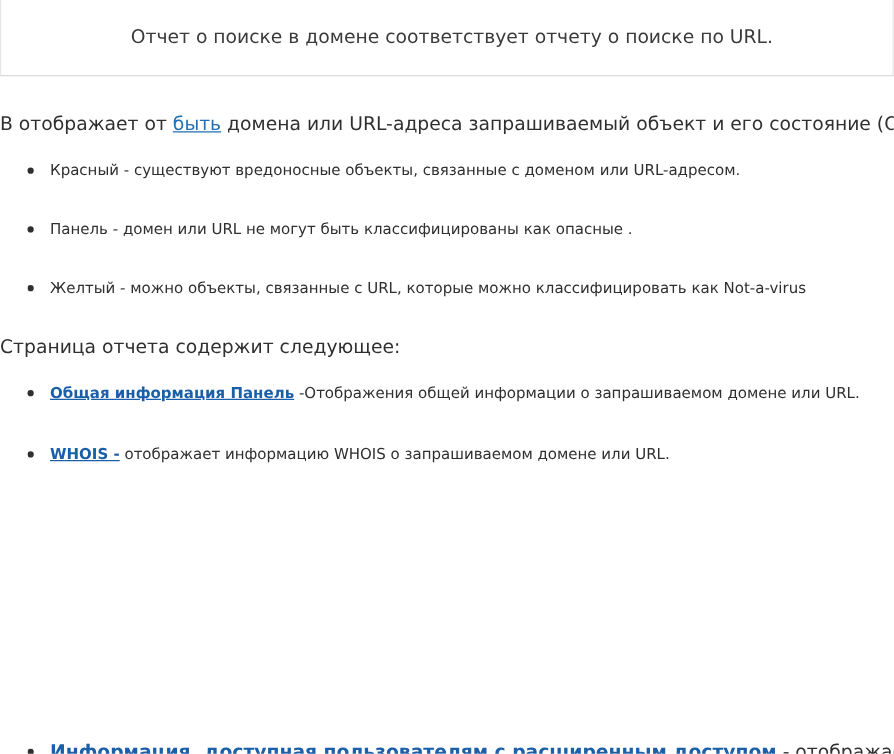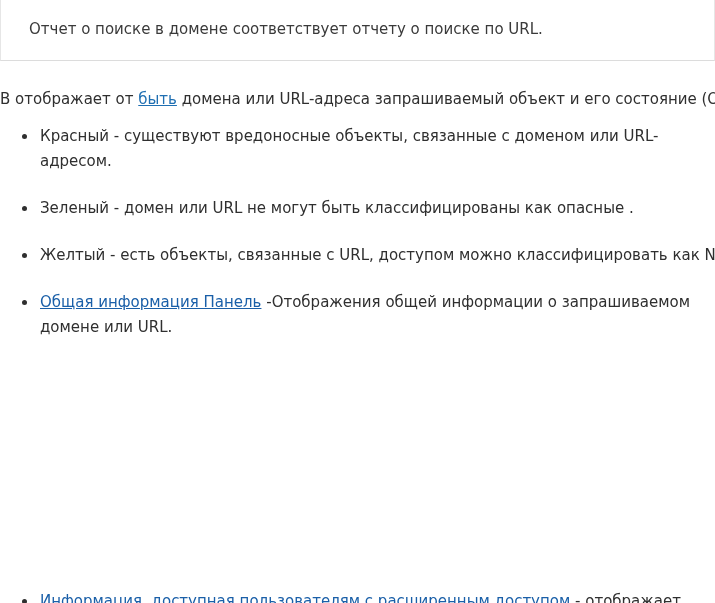--- a/index.html
+++ b/index.html
@@ -26,20 +26,21 @@
     border-bottom: 1px solid #dcdcdc;
     border-left: 1px solid #e6e6e6;
     border-right: 1px solid #e6e6e6;
     background: #ffffff;
     box-sizing: border-box;
   }
   .note-text {
     font-size: 15px;
     line-height: 22px;
     color: #3a3a3a;
+    text-align: center;
   }
   .body-wrap {
     padding: 0 0 0 0;
   }
   p.para {
     margin: 22px 0 0 0;
     padding: 0 0 0 0;
     font-size: 15px;
     line-height: 25px;
     color: #2f2f2f;
@@ -55,41 +56,41 @@
   }
   ul.bullets {
     margin: 12px 0 0 0;
     padding: 0 0 0 22px;
     list-style: none;
   }
   ul.bullets li {
     position: relative;
     margin: 0 0 22px 0;
     padding: 0 0 0 18px;
-    font-size: 15px;
+    font-size: 12px;
     line-height: 25px;
     color: #2f2f2f;
   }
   ul.bullets li:before {
     content: "";
     position: absolute;
     left: 0;
     top: 10px;
     width: 5px;
     height: 5px;
     background: #2f2f2f;
     border-radius: 50%;
   }
   ul.bullets.tight li {
     margin-bottom: 24px;
   }
   .b-link {
     color: #1a5fa8;
     text-decoration: underline;
-    font-weight: normal;
+    font-weight: bold;
   }
   .clip {
     overflow: hidden;
     white-space: nowrap;
   }
   .cut-row {
     position: absolute;
     left: 22px;
     right: 0;
     bottom: 0;
@@ -123,27 +124,29 @@
   <div class="note-box">
     <div class="note-text">Отчет о поиске в домене соответствует отчету о поиске по URL.</div>
   </div>
 
   <div class="body-wrap">
 
     <p class="para first clip"><span>В отображает от </span><a class="inline-link" href="#">быть</a><span> домена или URL-адреса запрашиваемый объект и его состояние (</span><span class="ital">Опасный</span></p>
 
     <ul class="bullets">
       <li><span>Красный - существуют вредоносные объекты, связанные с доменом или URL-адресом.</span></li>
-      <li><span>Зеленый - домен или URL не могут быть классифицированы как </span><span class="ital">опасные</span><span> .</span></li>
-      <li class="clip"><span>Желтый - есть объекты, связанные с URL, доступом можно классифицировать как </span><span class="ital">Not-a-virus</span></li>
+      <li><span>Панель - домен или URL не могут быть классифицированы как </span><span class="ital">опасные</span><span> .</span></li>
+      <li class="clip"><span>Желтый - можно объекты, связанные с URL, которые можно классифицировать как </span><span class="ital">Not-a-virus</span></li>
     </ul>
 
+    <p class="para">Страница отчета содержит следующее:</p>
 
     <ul class="bullets tight">
       <li><a class="b-link" href="#">Общая информация Панель</a><span> -Отображения общей информации о запрашиваемом домене или URL.</span></li>
+      <li class="clip"><a class="b-link" href="#">WHOIS -</a><span> отображает информацию WHOIS о запрашиваемом домене или URL.</span></li>
     </ul>
 
   </div>
 
   <div class="cut-row">
     <div class="cut-inner"><a class="b-link" href="#">Информация, доступная пользователям с расширенным доступом</a><span> - отображает</span></div>
   </div>
 
 </div>
 

